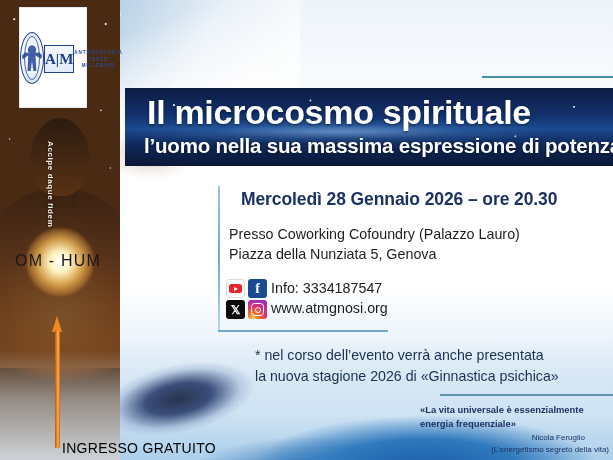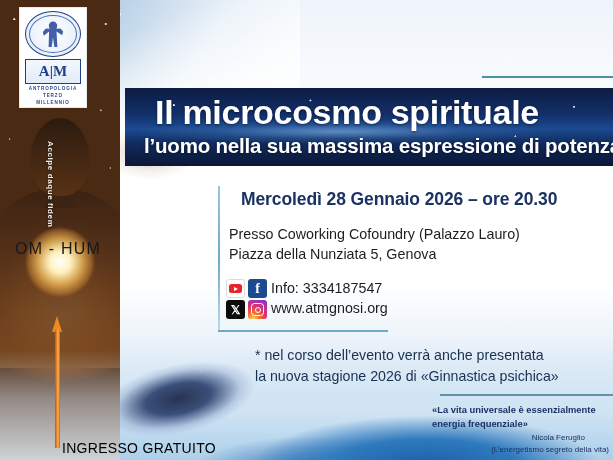--- a/index.html
+++ b/index.html
@@ -122,21 +122,21 @@
   .vertical-motto{
     position:absolute;left:46px;top:141px;
     writing-mode:vertical-rl;
     font-size:8px;font-weight:700;letter-spacing:.6px;
     color:#f3f0ea;
     text-shadow:0 0 2px rgba(0,0,0,.6);
     white-space:nowrap;
   }
 
   .om-hum{
-    position:absolute;left:15px;top:240px;
+    position:absolute;left:15px;top:252px;
     font-size:16px;font-weight:400;letter-spacing:1.2px;
     color:#16181a;
   }
 
   
   .arrow-up{
     position:absolute;left:52px;top:316px;width:10px;height:132px;
   }
   .arrow-shaft{
     position:absolute;left:3px;top:14px;width:5px;height:118px;
@@ -153,21 +153,21 @@
     font-size:14px;color:#000000;letter-spacing:.3px;
     white-space:nowrap;
   }
 
   
   .logo{
     position:absolute;left:19px;top:7px;width:68px;height:101px;
     background:#ffffff;
     border:1px solid #e4eaf0;
     box-sizing:border-box;
-    display:flex;flex-direction:column;align-items:center;
+    display:flex;flex-direction:row;align-items:center;
     padding-top:3px;
   }
   .logo-seal{
     width:54px;height:50px;border-radius:50%;
     border:1.6px solid #1f3f87;
     background:radial-gradient(circle at 50% 45%,#ffffff 0%,#eef3fb 55%,#d7e4f4 100%);
     position:relative;display:flex;align-items:center;justify-content:center;
     margin-bottom:2px;
   }
   .logo-seal:before{
@@ -217,21 +217,21 @@
       radial-gradient(circle at 24% 68%,rgba(255,255,255,.7) 0 .8px,transparent 1.2px),
       radial-gradient(circle at 38% 16%,rgba(255,255,255,.8) 0 .8px,transparent 1.2px),
       radial-gradient(circle at 52% 80%,rgba(255,255,255,.65) 0 .8px,transparent 1.2px),
       radial-gradient(circle at 66% 30%,rgba(255,255,255,.75) 0 .8px,transparent 1.2px),
       radial-gradient(circle at 80% 62%,rgba(255,255,255,.7) 0 .8px,transparent 1.2px),
       radial-gradient(circle at 92% 24%,rgba(255,255,255,.8) 0 .8px,transparent 1.2px),
       linear-gradient(180deg,#0d1c42 0%,#12306b 34%,#1b4a90 52%,#102a5c 72%,#0b1736 100%);
     overflow:hidden;
   }
   .banner-title{
-    position:absolute;left:30px;top:3px;
+    position:absolute;left:22px;top:3px;
     font-size:34px;font-weight:700;color:#ffffff;
     letter-spacing:-.3px;line-height:1.25;
     text-shadow:0 1px 3px rgba(0,0,0,.45);
     white-space:nowrap;
   }
   .banner-sub{
     position:absolute;left:19px;top:46px;
     font-size:20.5px;font-weight:700;color:#ffffff;
     letter-spacing:-.2px;line-height:1.2;
     text-shadow:0 1px 3px rgba(0,0,0,.45);
@@ -306,21 +306,21 @@
 
   
   .quote-rule{
     position:absolute;left:440px;top:394px;width:173px;height:2px;
     background:#5e94ac;
   }
   .quote{
     position:absolute;left:420px;top:403px;width:193px;
   }
   .quote-text{
-    font-size:9.4px;font-weight:700;line-height:1.45;color:#1b3264;margin-left:12px;
+    font-size:9.4px;font-weight:700;line-height:1.45;color:#1b3264;
   }
   .quote-author{
     font-size:8px;color:#1b3264;text-align:right;margin-top:2px;line-height:1.5;
     padding-right:28px;
   }
   .quote-src{
     font-size:8px;color:#1b3264;text-align:right;line-height:1.4;
     padding-right:4px;
   }
 </style>

